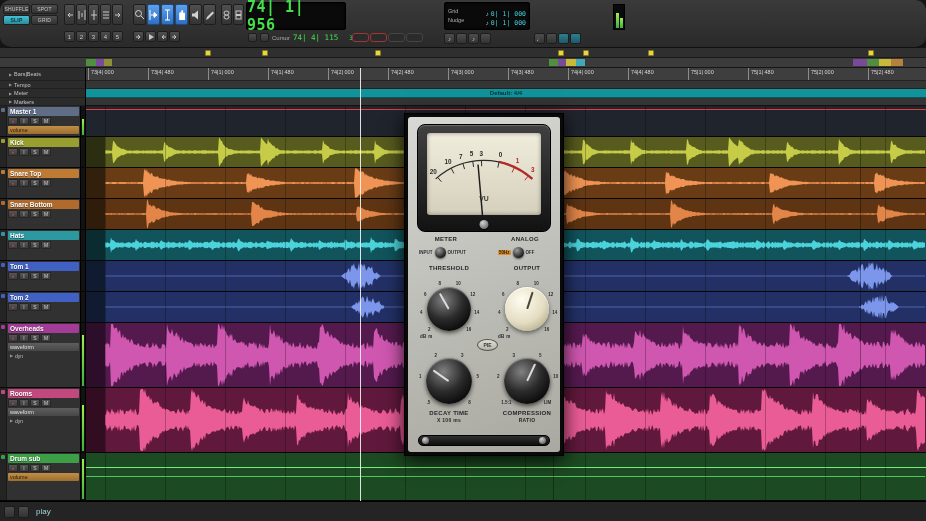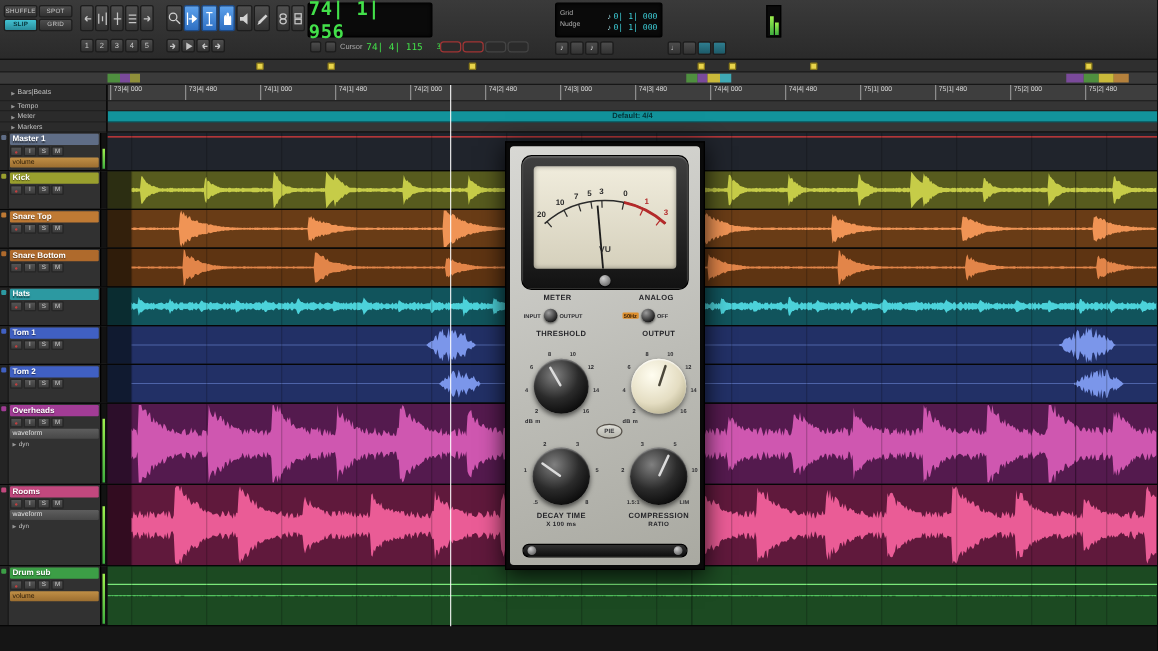--- a/index.html
+++ b/index.html
@@ -2,21 +2,21 @@
 <html><head>
 <meta charset="utf-8">
 <style>
   *{margin:0;padding:0;box-sizing:border-box;}
   html,body{background:#000;}
   #app{position:relative;width:926px;height:521px;background:#151515;overflow:hidden;
        font-family:"Liberation Sans",sans-serif;user-select:none;}
 
   
   .toolbar{position:absolute;left:0;top:0;width:926px;height:48px;
-           background:linear-gradient(#3a3a3a,#2a2a2a);border-bottom:1px solid #101010;z-index:4;}
+           background:linear-gradient(#3a3a3a,#2a2a2a);border-bottom:1px solid #101010;z-index:4;border-radius:11px;}
   .cluster{position:absolute;display:flex;gap:1px;}
   .mbtn{width:27px;height:10px;background:linear-gradient(#4d4d4d,#323232);border:1px solid #1e1e1e;
         border-radius:2px;color:#c9c9c9;font-size:5px;display:flex;align-items:center;justify-content:center;letter-spacing:.2px;}
   .mbtn.active{background:linear-gradient(#43c2d2,#2a8d9c);color:#07333a;font-weight:bold;}
   .sq{width:11px;height:21px;background:linear-gradient(#505050,#333);border:1px solid #1d1d1d;border-radius:2px;
       display:flex;align-items:center;justify-content:center;color:#c6c6c6;font-size:6px;}
   .sq.tool{width:13px;}
   .sq.blue{background:linear-gradient(#5da2ec,#2e6fc2);border-color:#1c4a86;color:#fff;}
   .sq.small{height:11px;}
   .sq.teal{background:linear-gradient(#2f7e90,#1d5a68);color:#8fe2ee;}
@@ -666,20 +666,25 @@
             <div class="rbound" style="left: 467px;"></div>
             <div class="rbound" style="left: 774px;"></div>
             <div class="autoline" style="top: 30%; background: rgb(122, 232, 122);"></div>
           </div>
         </div>
       </div>
     </div>
 
   <div class="playhead"></div>
 
+  <div class="bottombar">
+    <div class="bbtn"></div>
+    <div class="bbtn"></div>
+    <span class="playlabel">play</span>
+  </div>
 
   <div class="plugin">
     <div class="pface" id="pface">
       <div class="vubezel">
         <div class="vuface">
           <svg id="vusvg" viewBox="0 0 116 84">
               <path d="M8.5 47.0 A74 74 0 0 1 107.5 47.0" stroke="#2a2a2a" stroke-width="1.2" fill="none"></path>
               <path d="M73.4 29.6 A74 74 0 0 1 107.5 47.0" stroke="#b42a2a" stroke-width="2.4" fill="none"></path>
               <line x1="10.433716883196098" y1="45.312711209195626" x2="14.290442541315329" y2="49.90897786790949" stroke="#2a2a2a" stroke-width="1"></line>
               <text x="5.934203615390324" y="41.95040010736278" text-anchor="middle" font-size="6.5" font-family="Liberation Sans, sans-serif" font-weight="bold" fill="#2a2a2a">20</text>

